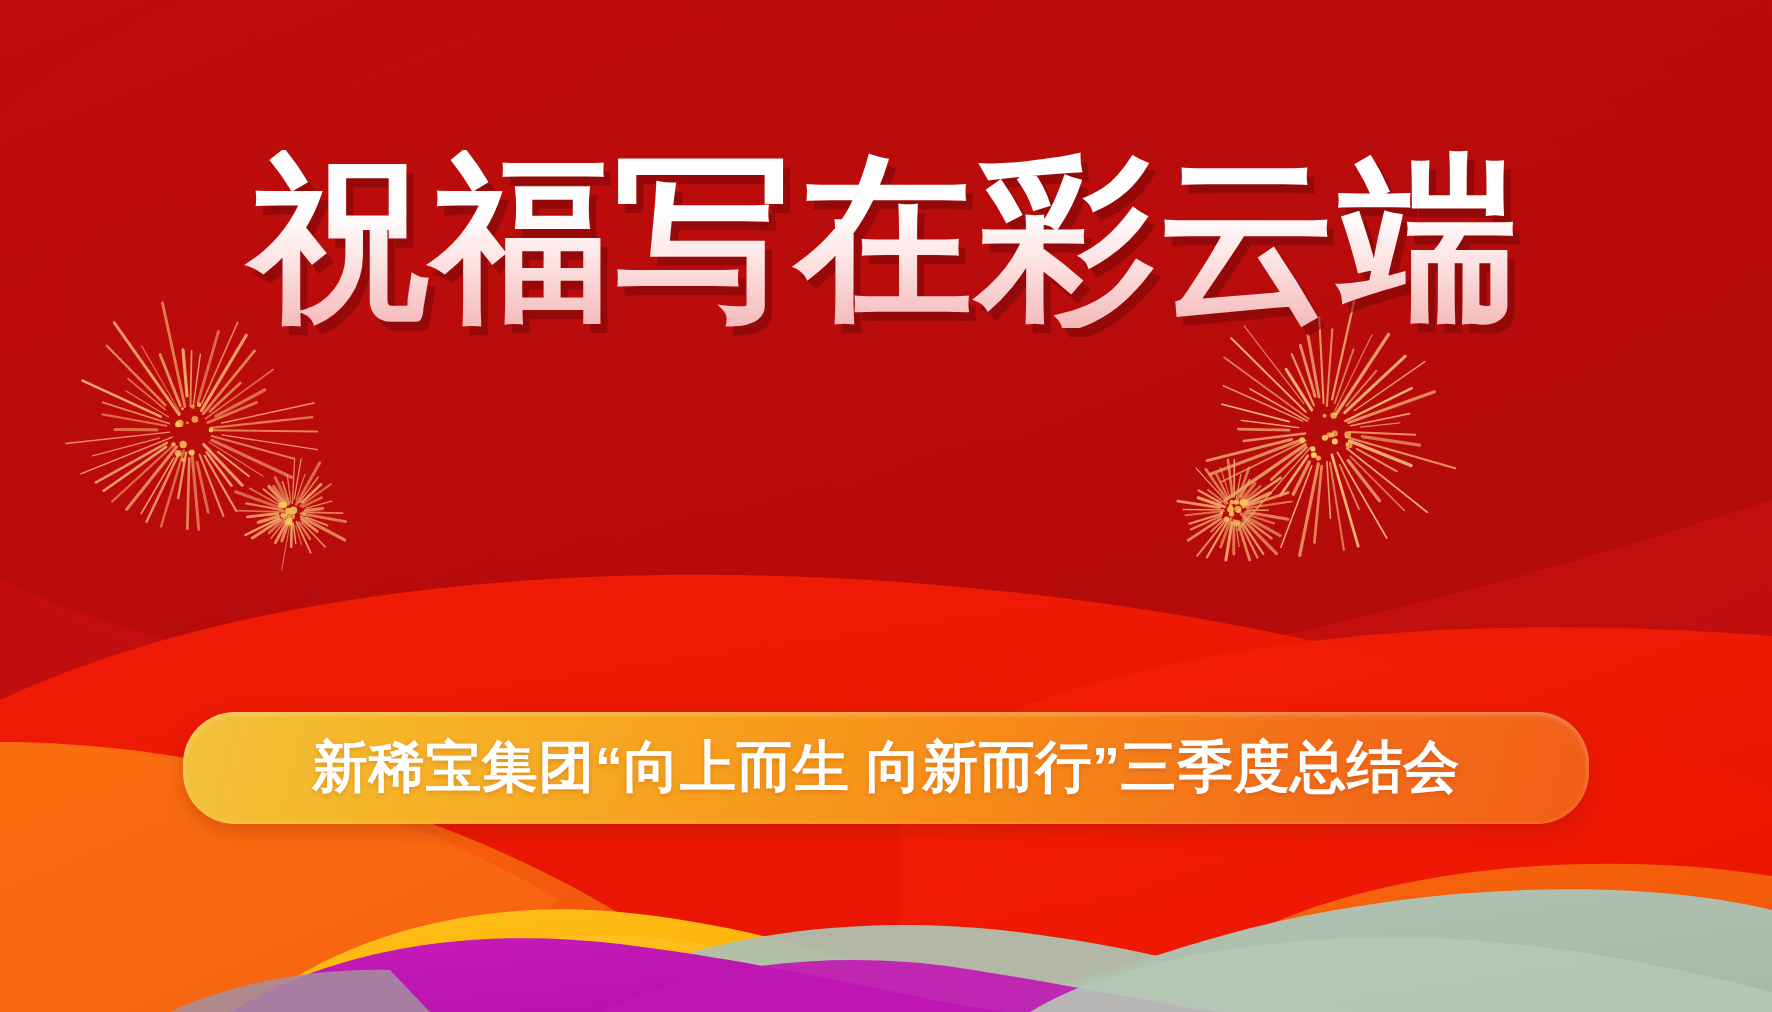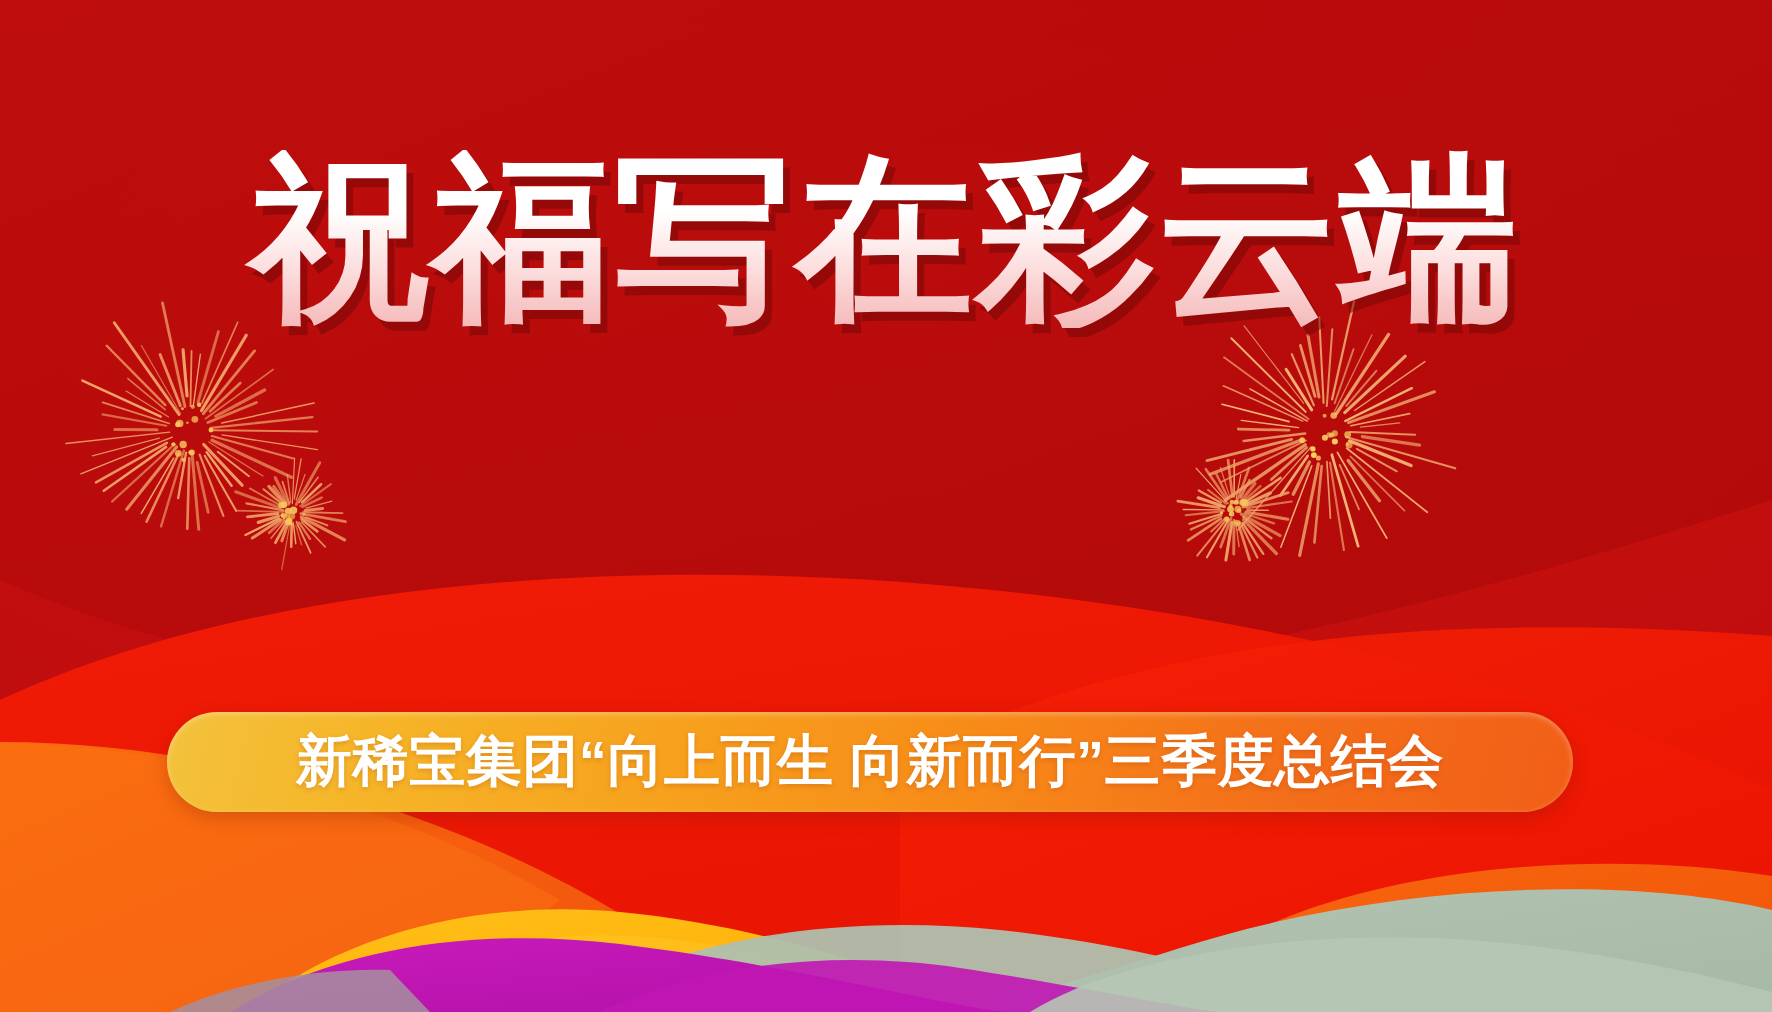--- a/index.html
+++ b/index.html
@@ -44,24 +44,24 @@
     color:transparent;
     -webkit-text-fill-color:transparent;
     filter:drop-shadow(7px 9px 0 rgba(120,7,7,.55));
   }
   .title-line.l1{font-size:178px;}
   .title-line.l2{font-size:178px;margin-top:14px;}
 
   
   .pill{
     position:absolute;
-    left:167px;
+    left:183px;
     top:712px;
     width:1406px;
-    height:100px;
+    height:112px;
     border-radius:52px;
     background:linear-gradient(104deg,#F3C23C 0%,#F6B427 16%,#F79F1D 38%,#F78A18 58%,#F4701A 78%,#F15E17 100%);
     box-shadow:0 6px 18px rgba(120,20,0,.25), inset 0 2px 6px rgba(255,255,255,.32);
     display:flex;
     align-items:center;
     justify-content:center;
     z-index:7;
   }
   .pill-text{
     font-size:56px;

